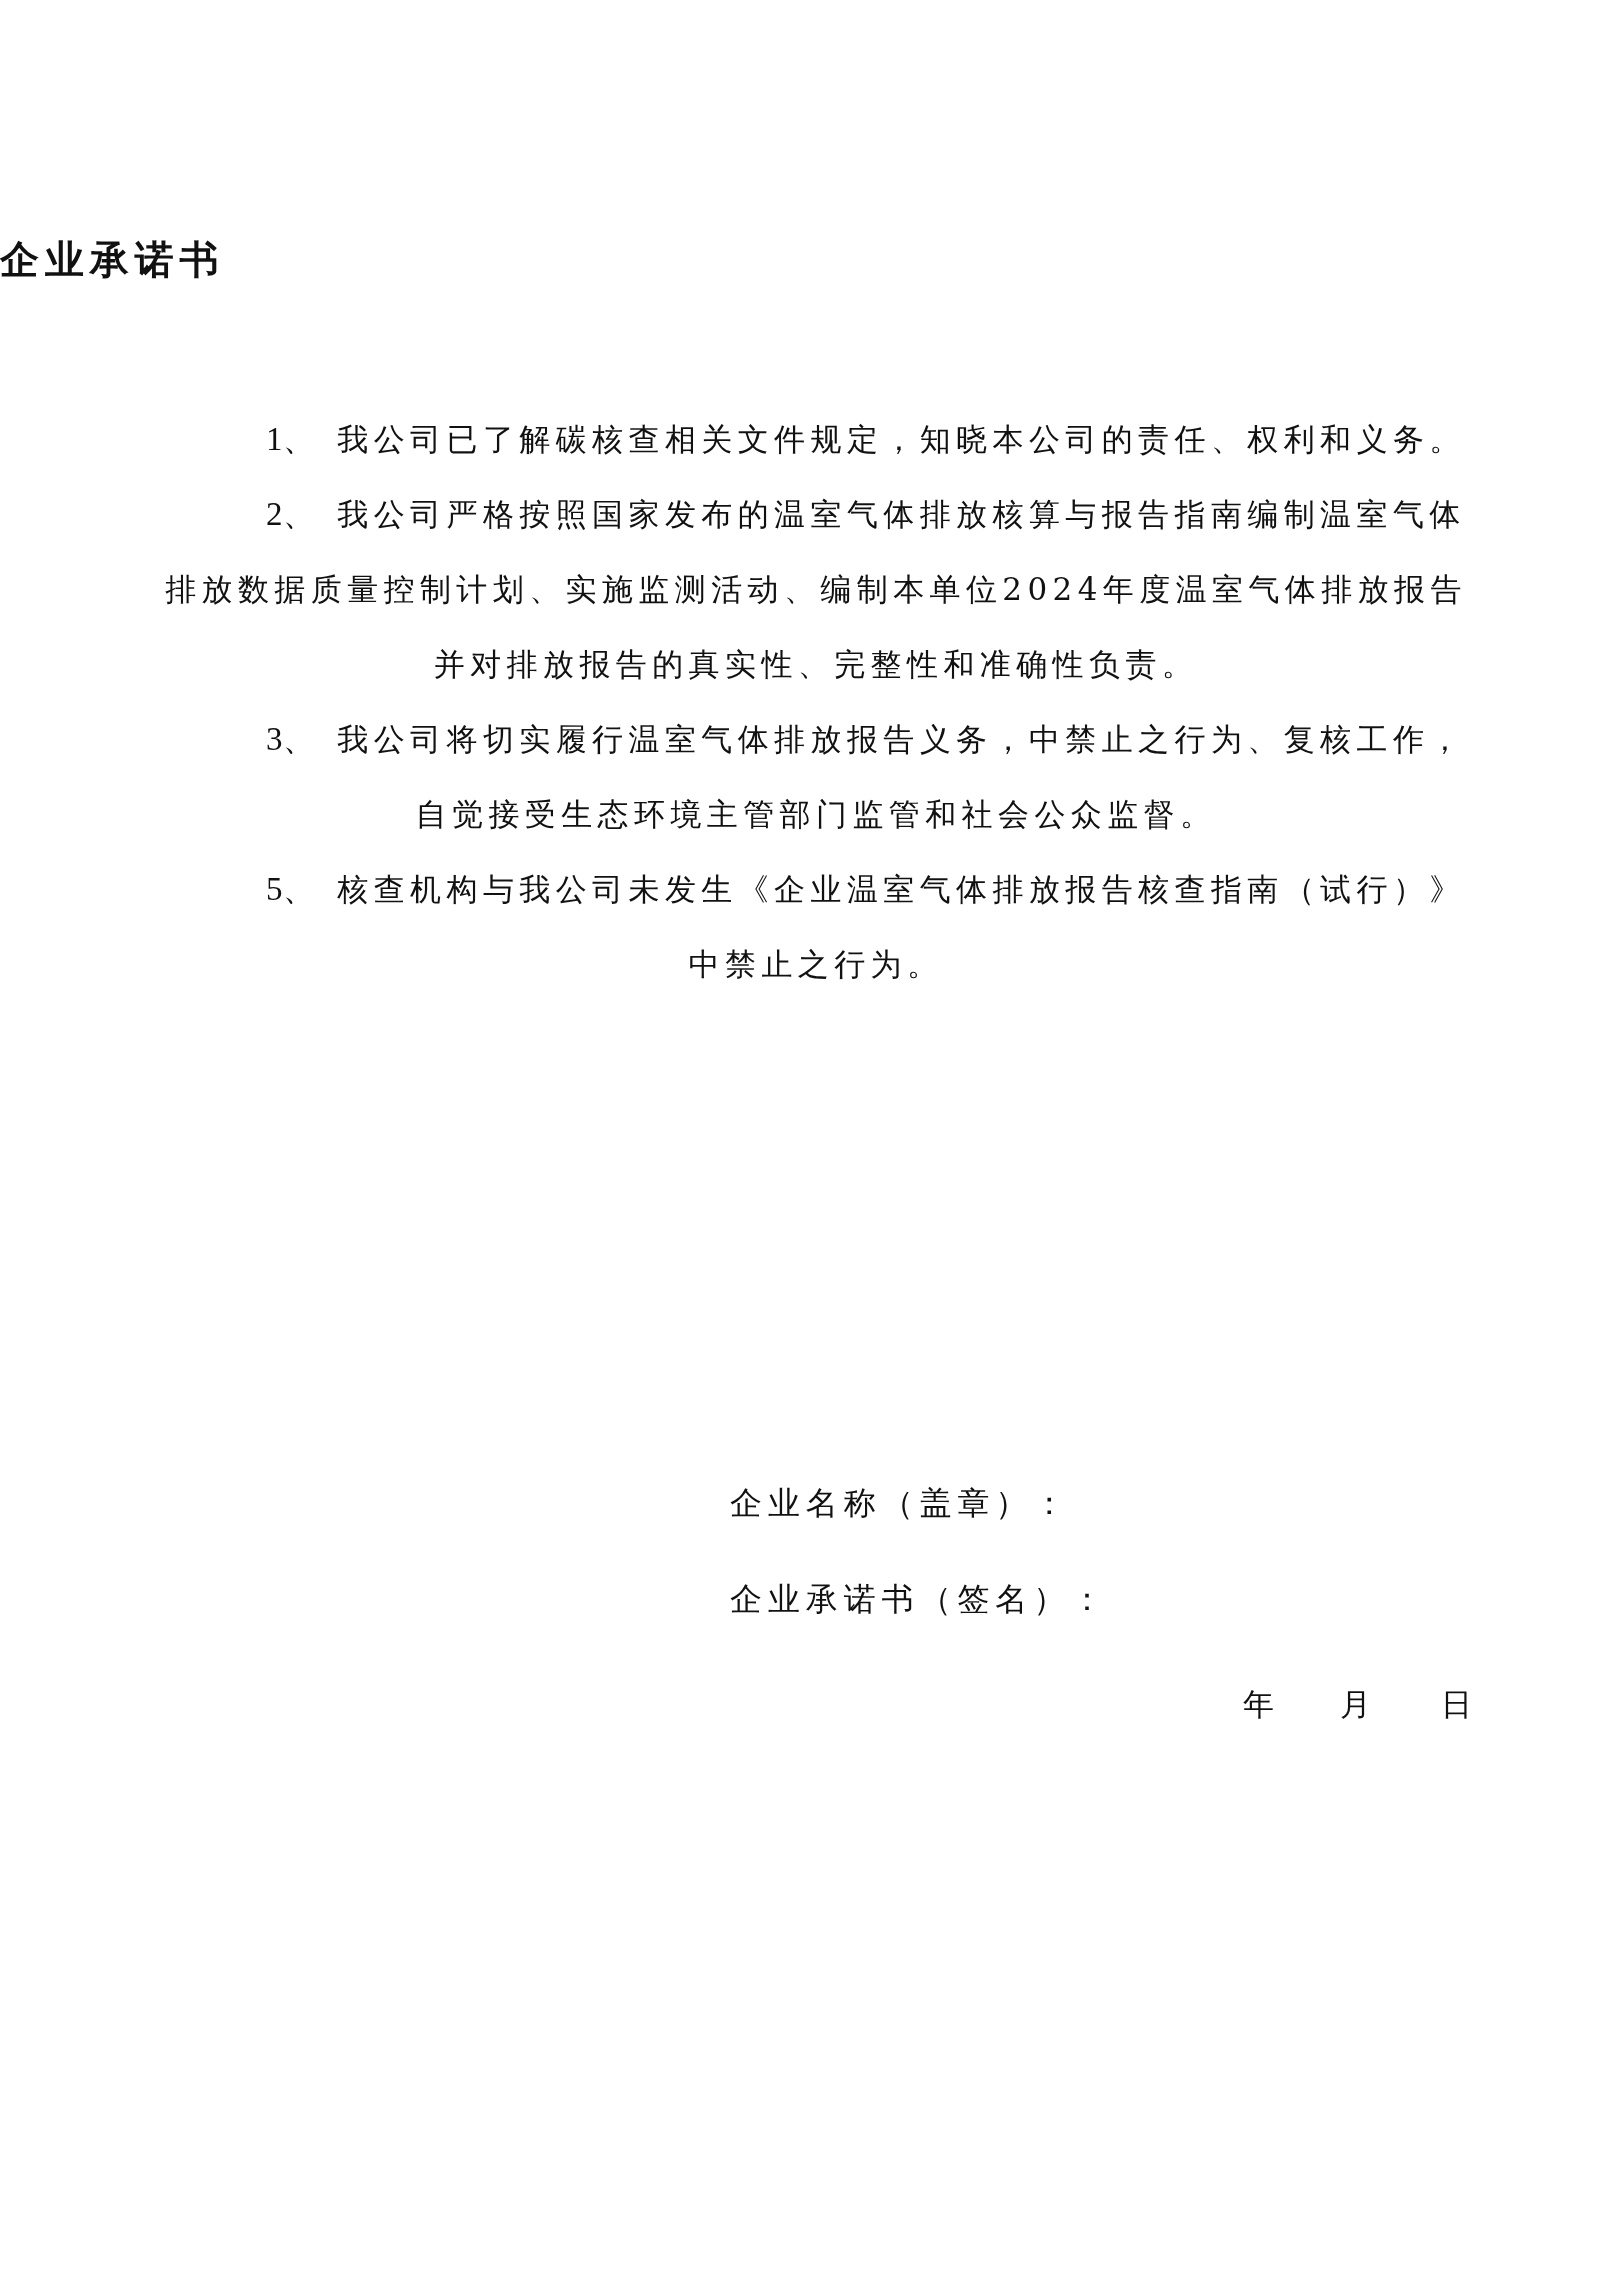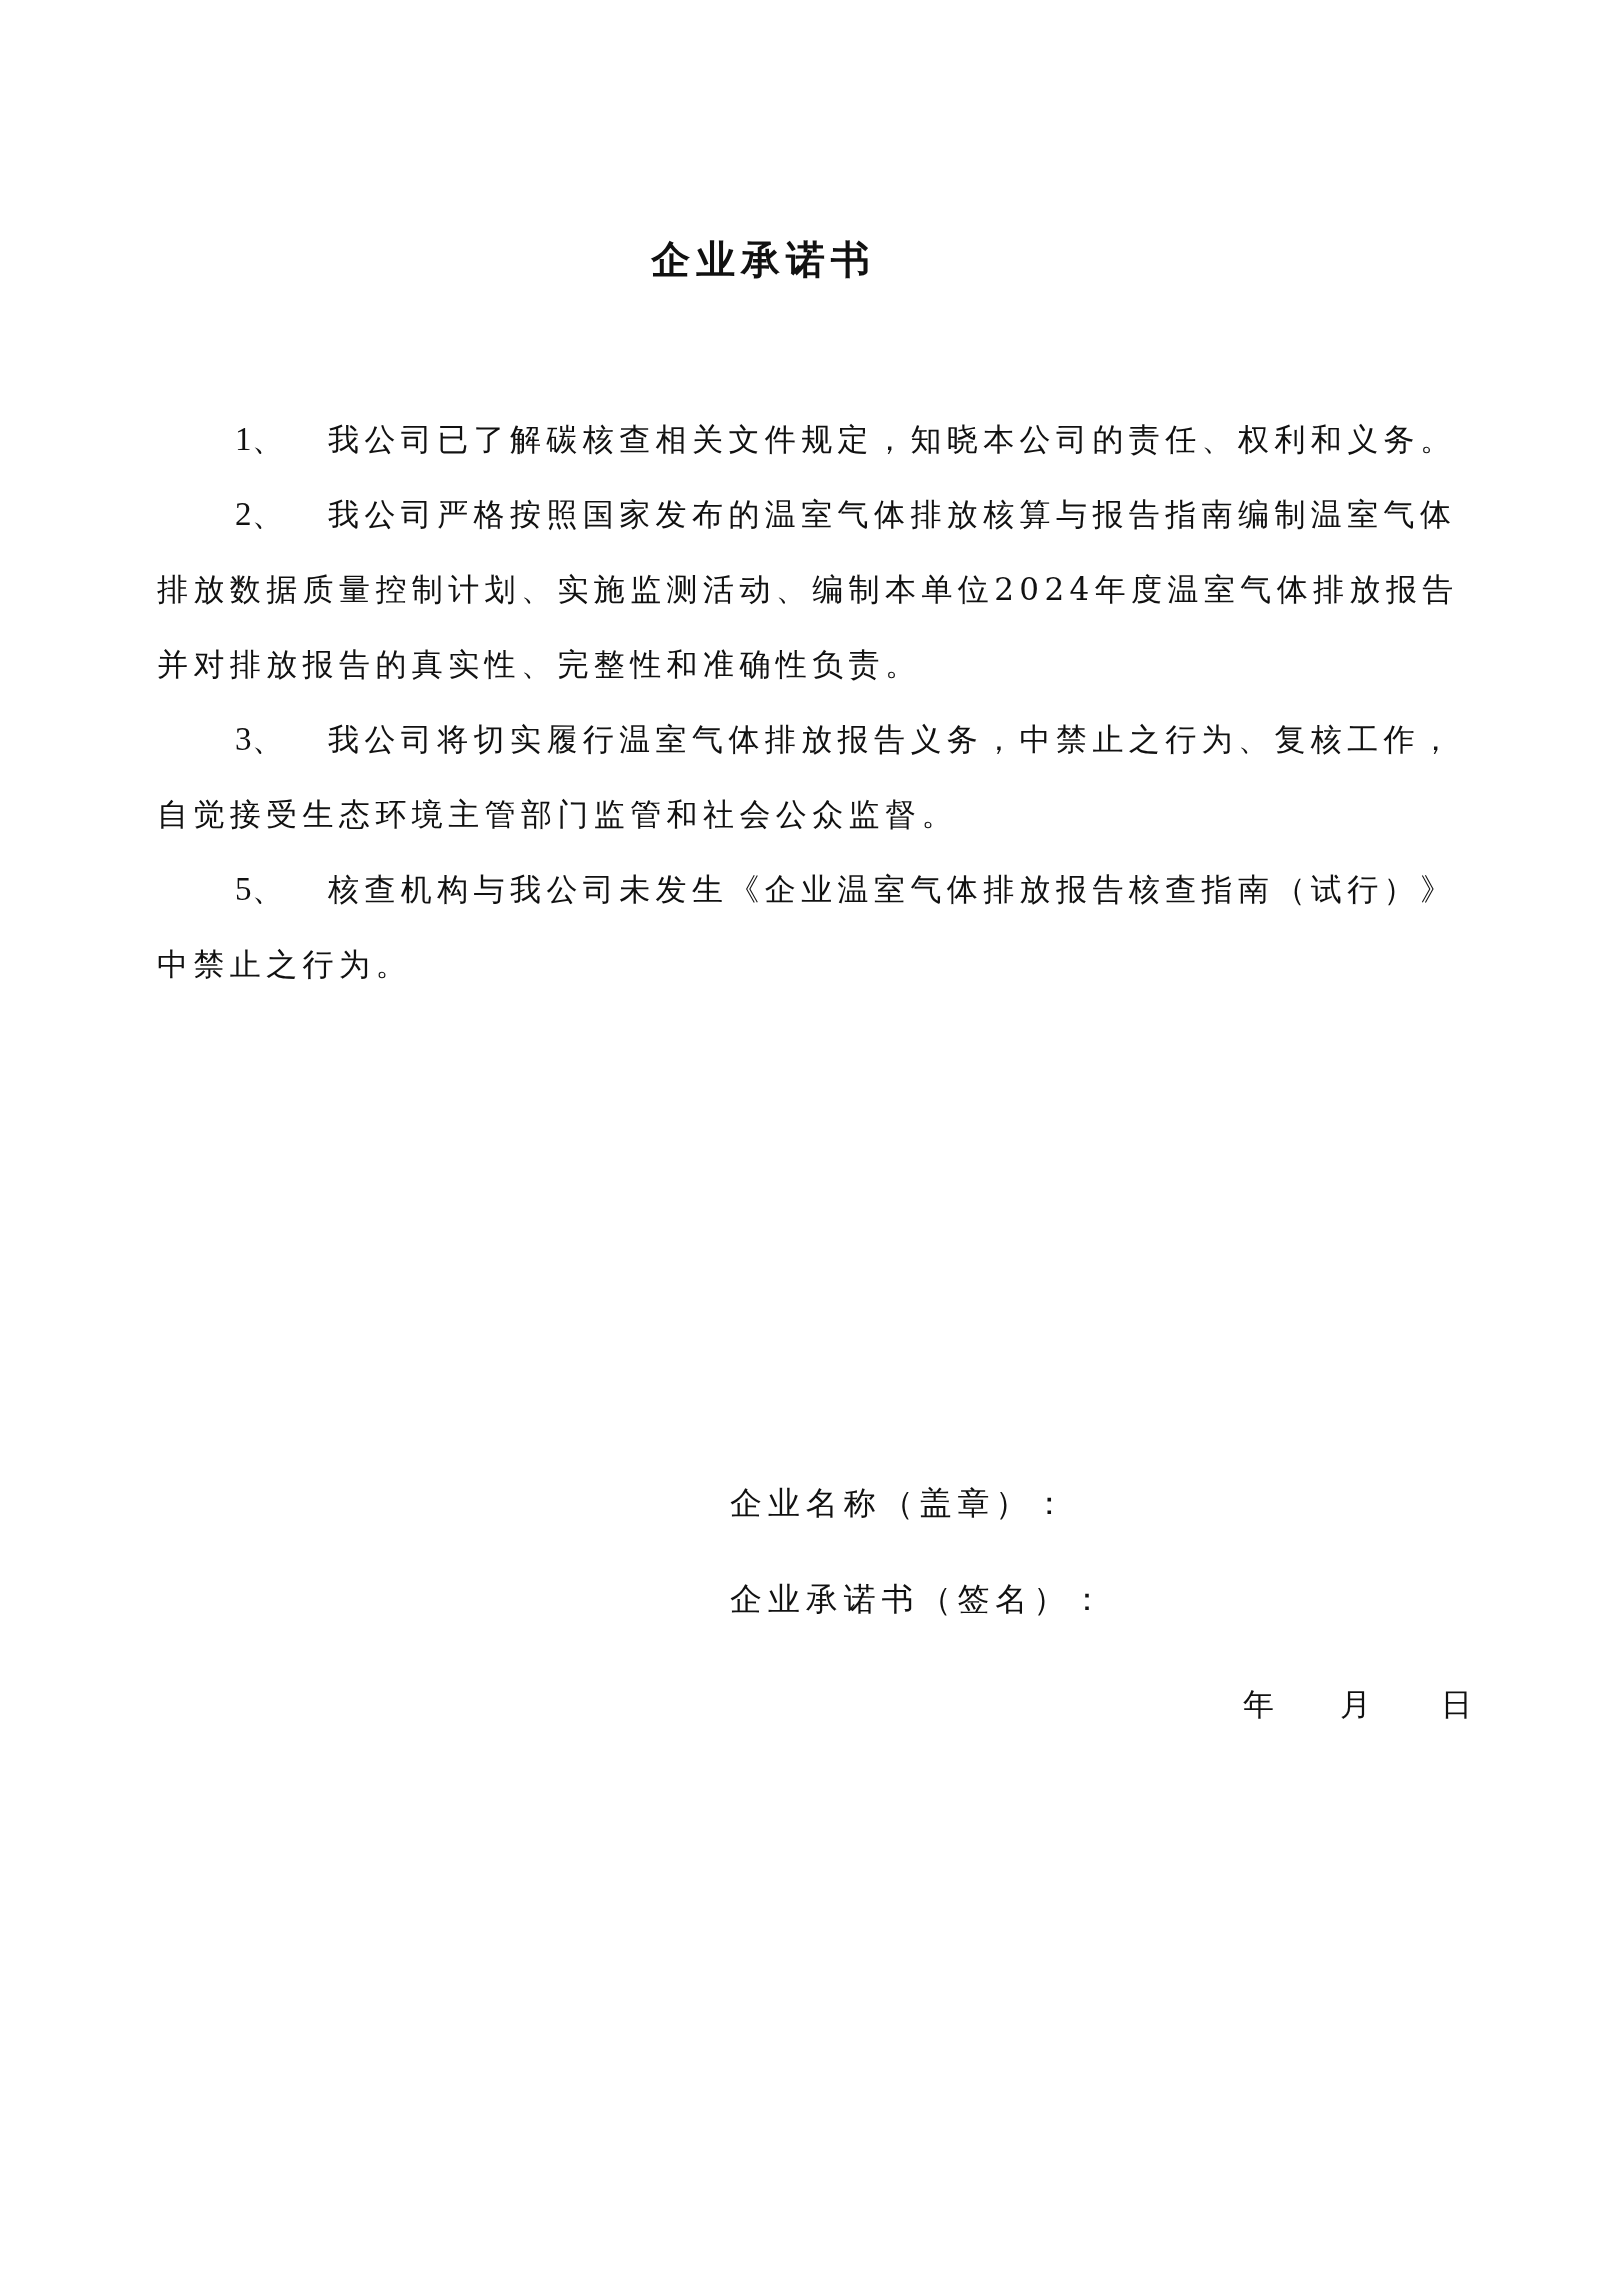--- a/index.html
+++ b/index.html
@@ -1,22 +1,22 @@
 <!DOCTYPE html>
 <html><head>
 <meta charset="utf-8">
 <style>
   html, body { margin:0; padding:0; background:#ffffff; }
   body { width:1621px; height:2293px; position:relative; overflow:hidden;
          font-family:"DejaVu Serif","Liberation Serif",serif; color:#111; }
-  .title { position:absolute; top:233px; left:0; width:1527px; text-align:center;
+  .title { position:absolute; top:233px; left:0; width:1527px; 
            font-size:39px; font-weight:bold; letter-spacing:5.9px; }
   .body { position:absolute; left:157px; top:402px; width:1318px;
           font-size:31px; line-height:75px; letter-spacing:5.4px; }
-  .para { margin:0; text-indent:0; }
+  .para { margin:0; text-indent:0;text-align:center; }
   .num { display:inline-block; width:93px; margin-left:78px; letter-spacing:0; font-family:"Liberation Serif",serif; font-size:33px; }
   .sig { position:absolute; left:730px; font-size:32px; letter-spacing:5.9px; }
   .date { position:absolute; top:1684px; font-size:31px; }
 </style>
 </head>
 <body>
 
 <div class="title">企业承诺书</div>
 
 <div class="body">

